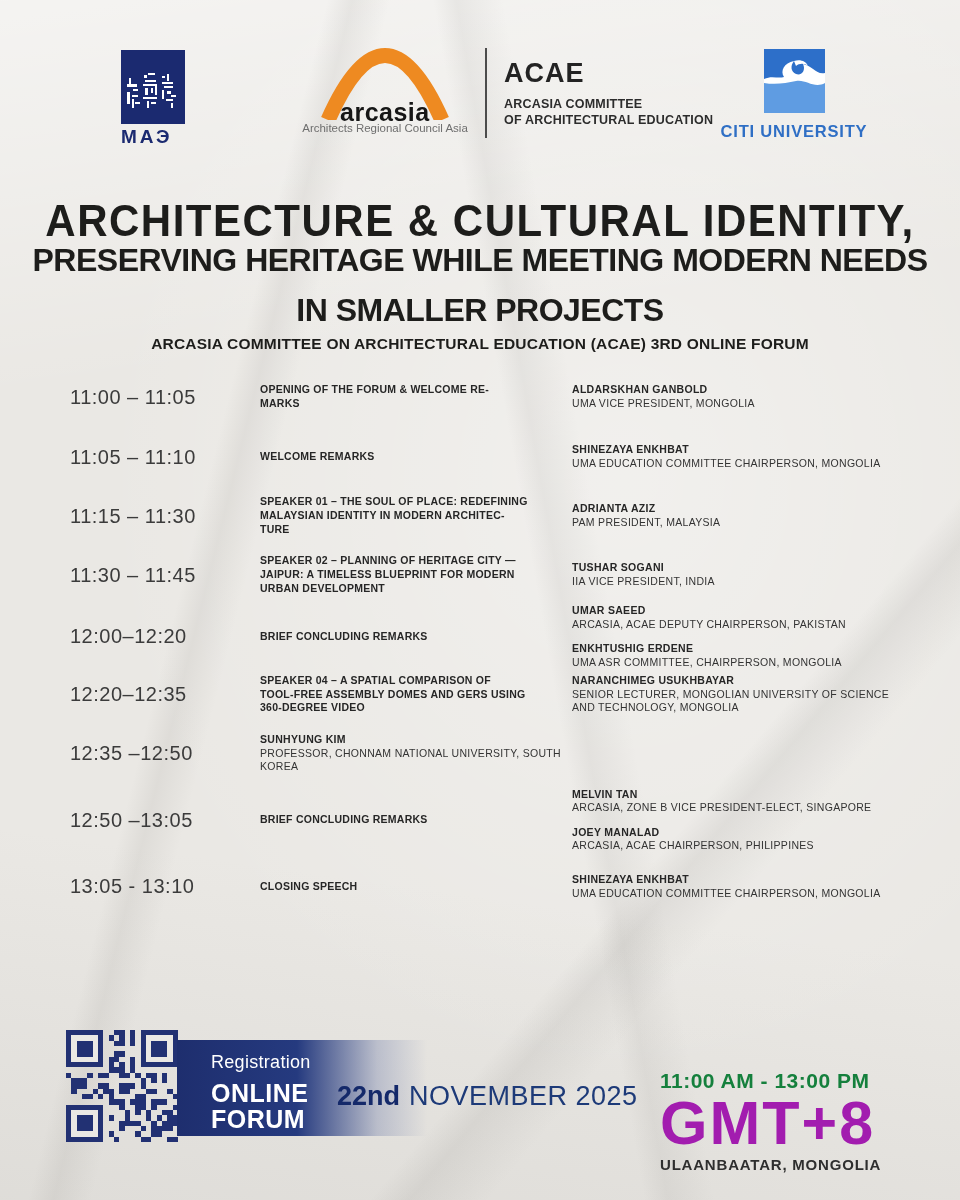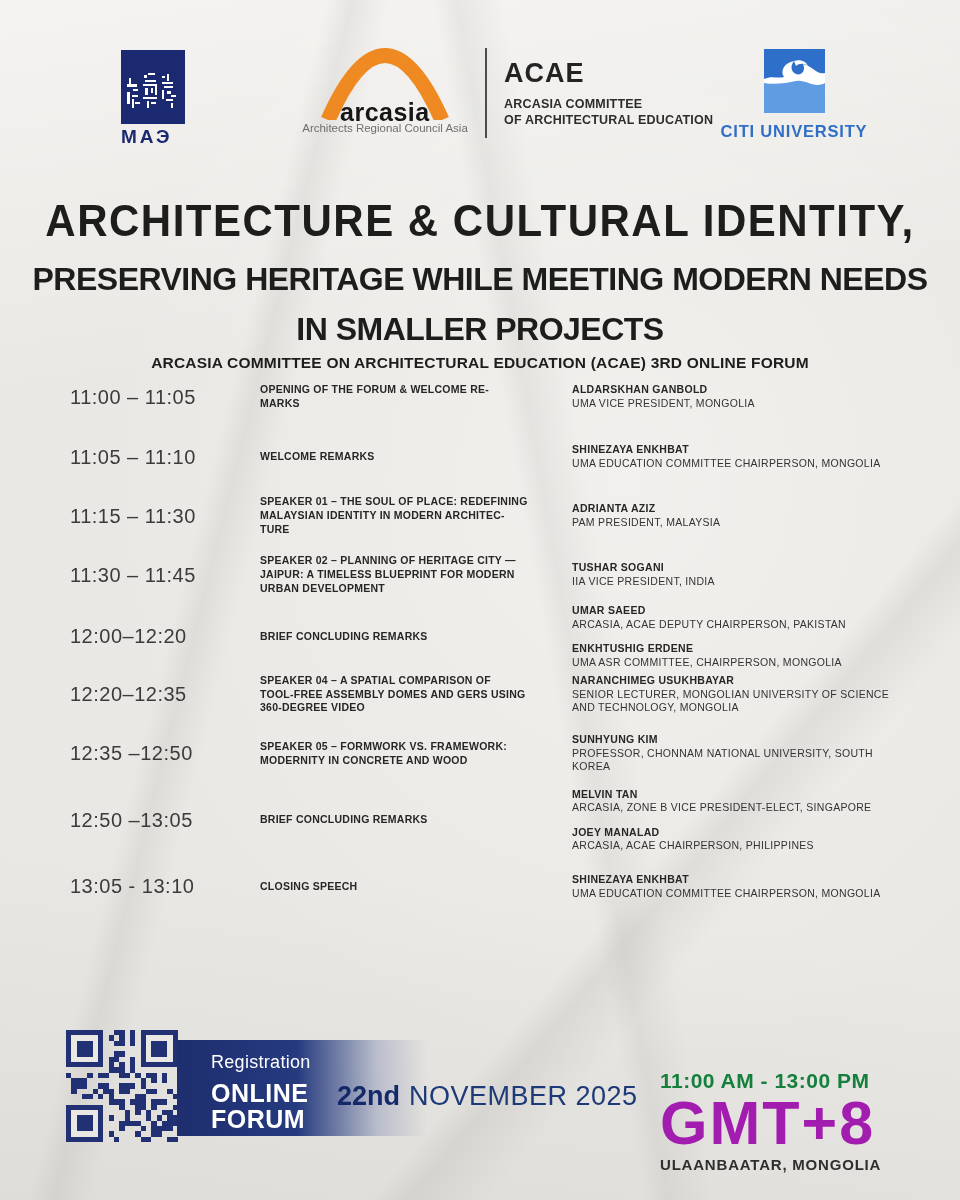--- a/index.html
+++ b/index.html
@@ -40,21 +40,21 @@
   .acae-abbr { font-size:27px; font-weight:bold; color:#232323; letter-spacing:1px; margin-bottom:7px; }
   .acae-sub { font-size:12.5px; font-weight:bold; color:#2c2c2c; line-height:1.3; letter-spacing:.2px; }
 
   .logo-citi { position:absolute; left:716px; top:49px; width:156px; text-align:center; }
   .citi-square { display:block; width:61px; height:64px; margin:0 auto; }
   .citi-label { margin-top:9px; font-size:16.5px; font-weight:bold; letter-spacing:.8px; color:#2f6fc5; white-space:nowrap; }
 
   
   .title-block { position:absolute; left:0; right:0; top:200px; text-align:center; color:#1d1d1b; }
   .t1 { font-size:42px; font-weight:bold; letter-spacing:1.5px; line-height:1.0; transform:scaleY(1.04); }
-  .t2 { font-size:32px; font-weight:bold; letter-spacing:-.5px; line-height:1.06; margin-top:21px; }
+  .t2 { font-size:32px; font-weight:bold; letter-spacing:-.5px; line-height:1.06; margin-top:2px; }
   .t3 { font-size:32px; font-weight:bold; letter-spacing:-.5px; line-height:1.0; margin-top:16px; }
   .subtitle { font-size:15.5px; font-weight:bold; letter-spacing:.2px; margin-top:9px; }
 
   
   .schedule { position:absolute; left:70px; right:56px; top:366px; }
   .row { display:grid; grid-template-columns:190px 312px 1fr; align-items:center; }
   .row:nth-child(1){min-height:62px} .row:nth-child(2){min-height:58px}
   .row:nth-child(3){min-height:60px} .row:nth-child(4){min-height:58px}
   .row:nth-child(5){min-height:59px} .row:nth-child(6){min-height:50px}
   .row:nth-child(7){min-height:68px} .row:nth-child(8){min-height:58px}
@@ -243,22 +243,20 @@
     <div class="cell-speakers">
   <div class="speaker">
     <div class="speaker-name">NARANCHIMEG USUKHBAYAR</div>
     <div class="speaker-role">SENIOR LECTURER, MONGOLIAN UNIVERSITY OF SCIENCE AND TECHNOLOGY, MONGOLIA</div>
   </div>
 </div>
   </div>
 
   <div class="row">
     <div class="cell-time">12:35 –12:50</div>
-    <div class="cell-session">SPEAKER 05 – FORMWORK VS. FRAMEWORK:
-MODERNITY IN CONCRETE AND WOOD</div>
     <div class="cell-speakers">
   <div class="speaker">
     <div class="speaker-name">SUNHYUNG KIM</div>
     <div class="speaker-role">PROFESSOR, CHONNAM NATIONAL UNIVERSITY, SOUTH KOREA</div>
   </div>
 </div>
   </div>
 
   <div class="row">
     <div class="cell-time">12:50 –13:05</div>

